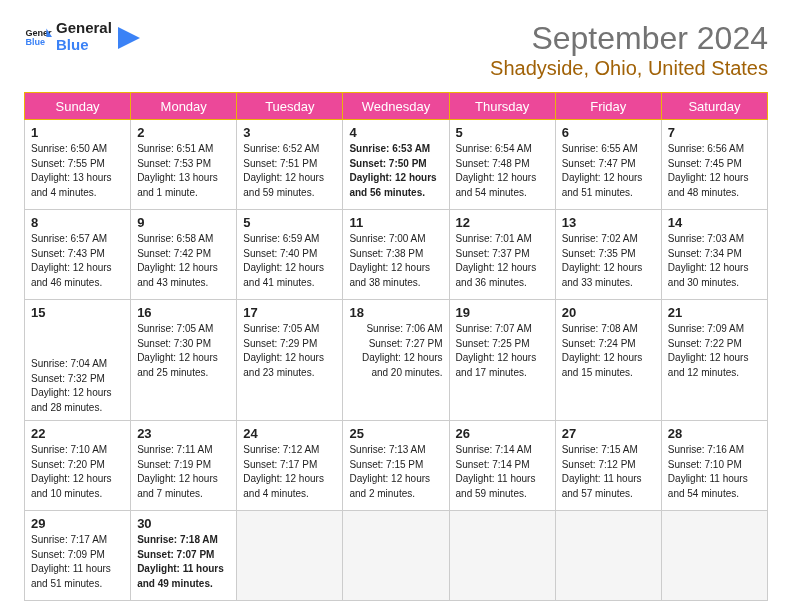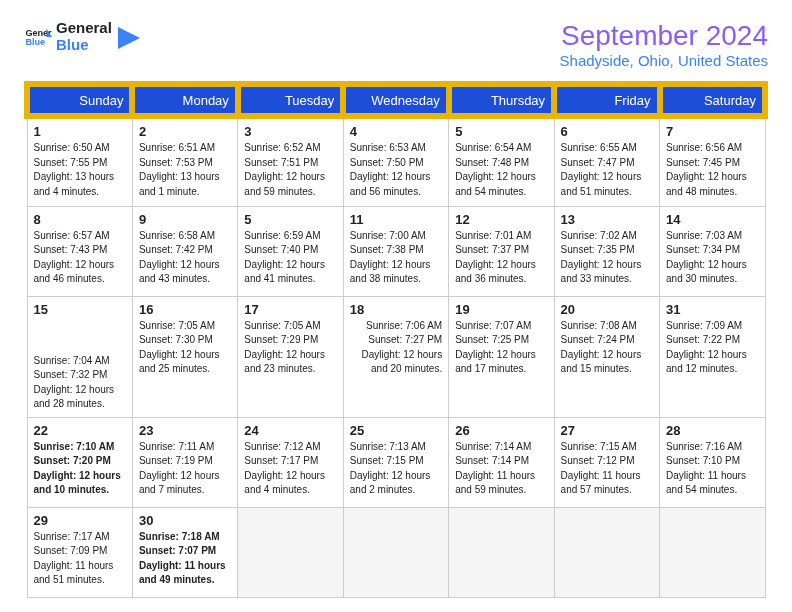--- a/index.html
+++ b/index.html
@@ -22,41 +22,41 @@
       gap: 4px;
     }
     .logo-icon {
       width: 28px;
       height: 28px;
     }
     .title-area {
       text-align: right;
     }
     .calendar-title {
-      font-size: 28px;
+      font-size: 32px;
       font-weight: normal;
-      color: #8b5cf6;
+      color: #737373;
     }
     .calendar-subtitle {
-      font-size: 15px;
-      color: #3b82f6;
+      font-size: 20px;
+      color: #a16207;
     }
     table {
       width: 100%;
       border-collapse: collapse;
       font-size: 11px;
     }
     thead tr th {
-      background: #1d4ed8;
+      background: #ec4899;
       color: #fff;
       padding: 6px 6px 5px 6px;
-      text-align: right;
+      text-align: center;
       font-size: 13px;
       font-weight: normal;
-      border: 6px solid #eab308;
+      border: 1px solid #eab308;
     }
     tbody tr td {
       border: 1px solid #ccc;
       vertical-align: top;
       padding: 5px 6px;
       width: 14.28%;
       min-height: 80px;
       height: 90px;
       background: #fff;
       color: #222;
@@ -131,21 +131,21 @@
         </td>
         <td>
           <span class="day-num">3</span>
           <div class="day-detail" style="white-space: pre-line;">Sunrise: 6:52 AM
 Sunset: 7:51 PM
 Daylight: 12 hours
 and 59 minutes.</div>
         </td>
         <td>
           <span class="day-num">4</span>
-          <div class="day-detail" style="white-space: pre-line;">Sunrise: 6:53 AM
+          <div class="day-detail" style="white-space: pre-line; font-weight: bold;">Sunrise: 6:53 AM
 Sunset: 7:50 PM
 Daylight: 12 hours
 and 56 minutes.</div>
         </td>
         <td>
           <span class="day-num">5</span>
           <div class="day-detail" style="white-space: pre-line;">Sunrise: 6:54 AM
 Sunset: 7:48 PM
 Daylight: 12 hours
 and 54 minutes.</div>
@@ -253,31 +253,31 @@
 and 17 minutes.</div>
         </td>
         <td>
           <span class="day-num">20</span>
           <div class="day-detail" style="white-space: pre-line;">Sunrise: 7:08 AM
 Sunset: 7:24 PM
 Daylight: 12 hours
 and 15 minutes.</div>
         </td>
         <td>
-          <span class="day-num">31</span>
+          <span class="day-num">21</span>
           <div class="day-detail" style="white-space: pre-line;">Sunrise: 7:09 AM
 Sunset: 7:22 PM
 Daylight: 12 hours
 and 12 minutes.</div>
         </td>
       </tr>
       <tr>
         <td>
           <span class="day-num">22</span>
-          <div class="day-detail" style="white-space: pre-line; font-weight: bold;">Sunrise: 7:10 AM
+          <div class="day-detail" style="white-space: pre-line;">Sunrise: 7:10 AM
 Sunset: 7:20 PM
 Daylight: 12 hours
 and 10 minutes.</div>
         </td>
         <td>
           <span class="day-num">23</span>
           <div class="day-detail" style="white-space: pre-line;">Sunrise: 7:11 AM
 Sunset: 7:19 PM
 Daylight: 12 hours
 and 7 minutes.</div>

